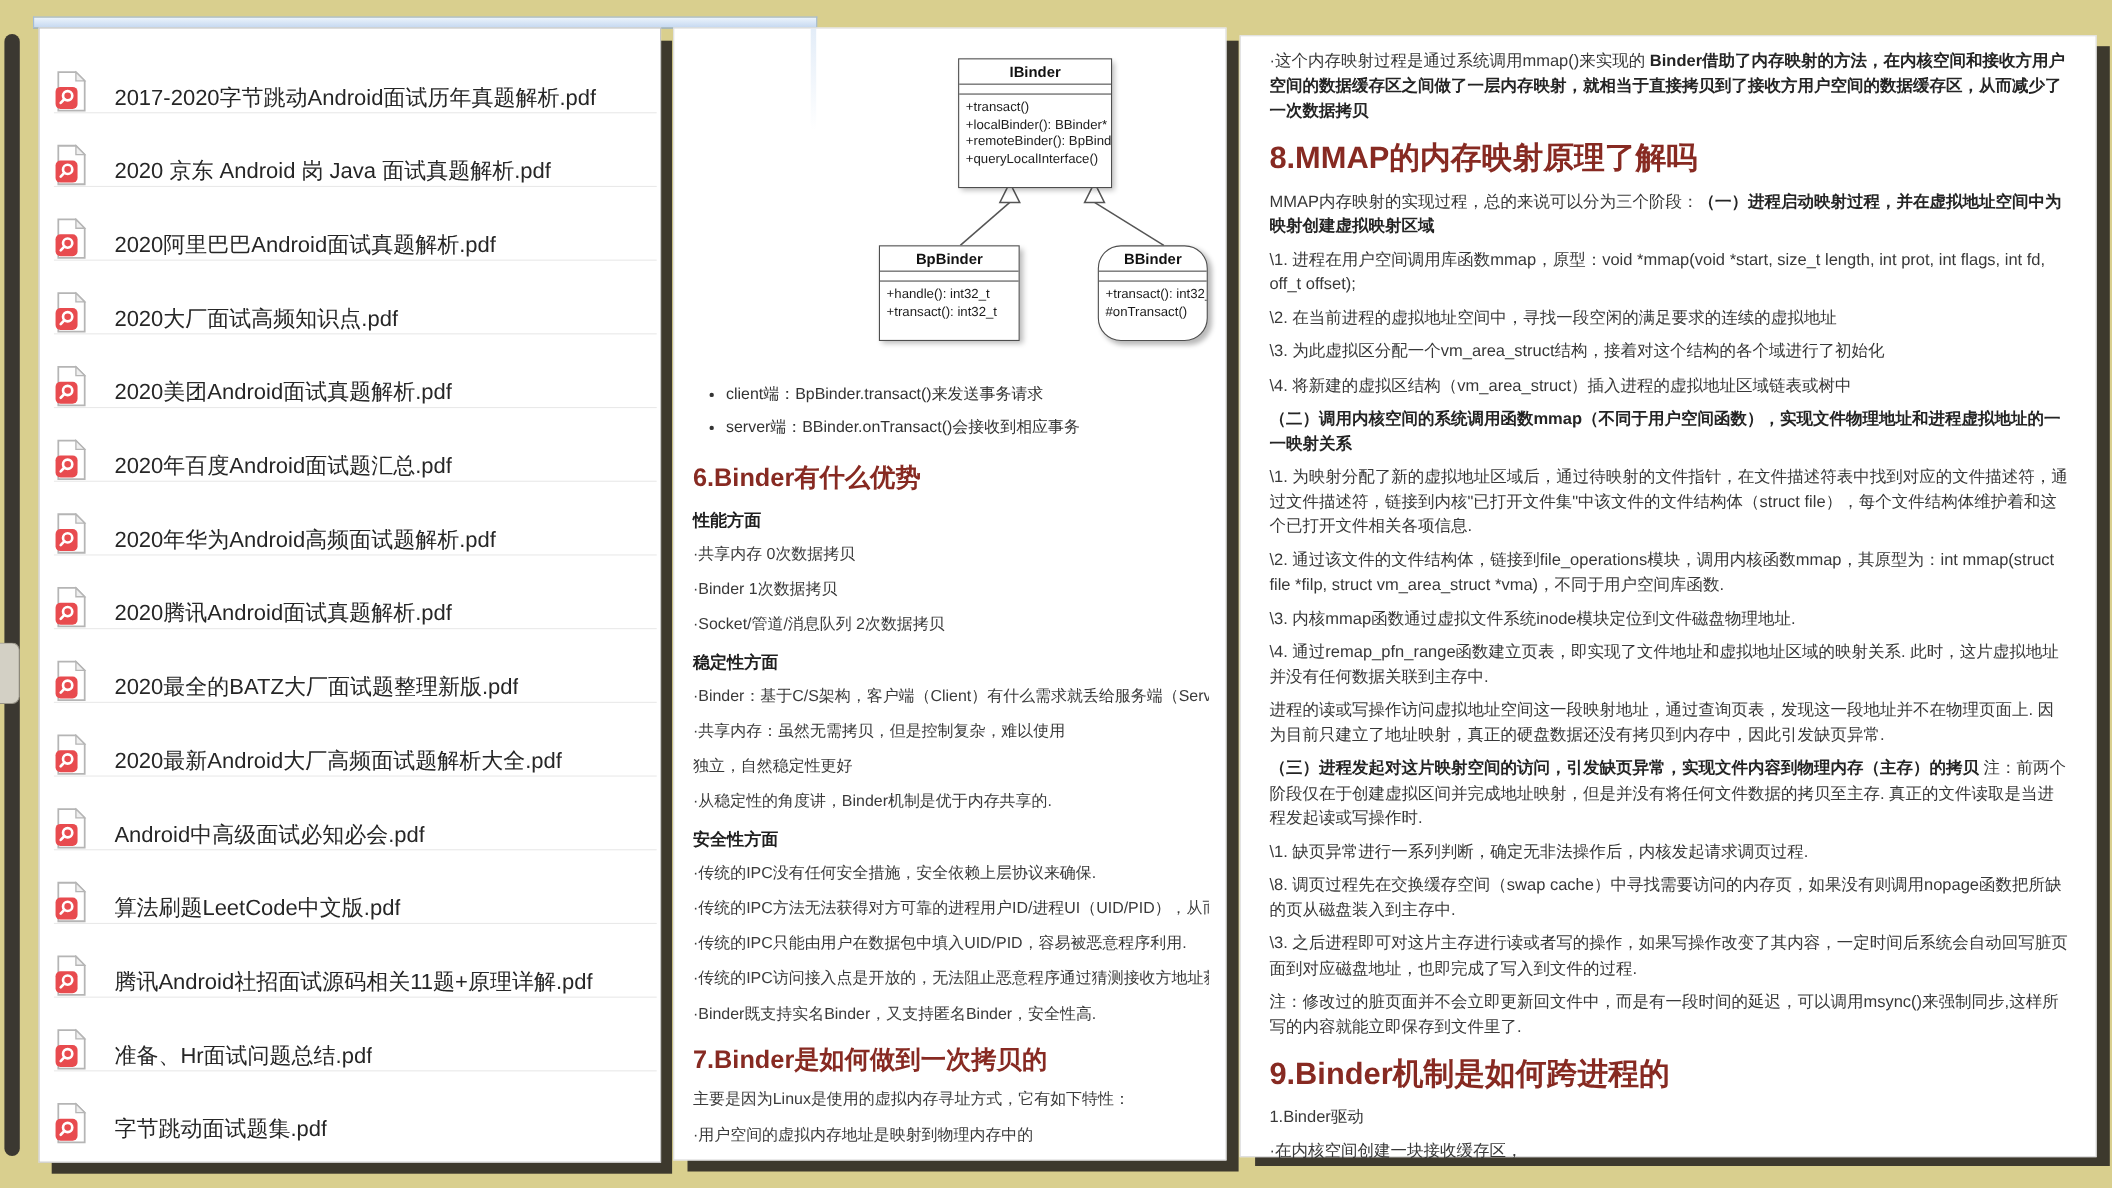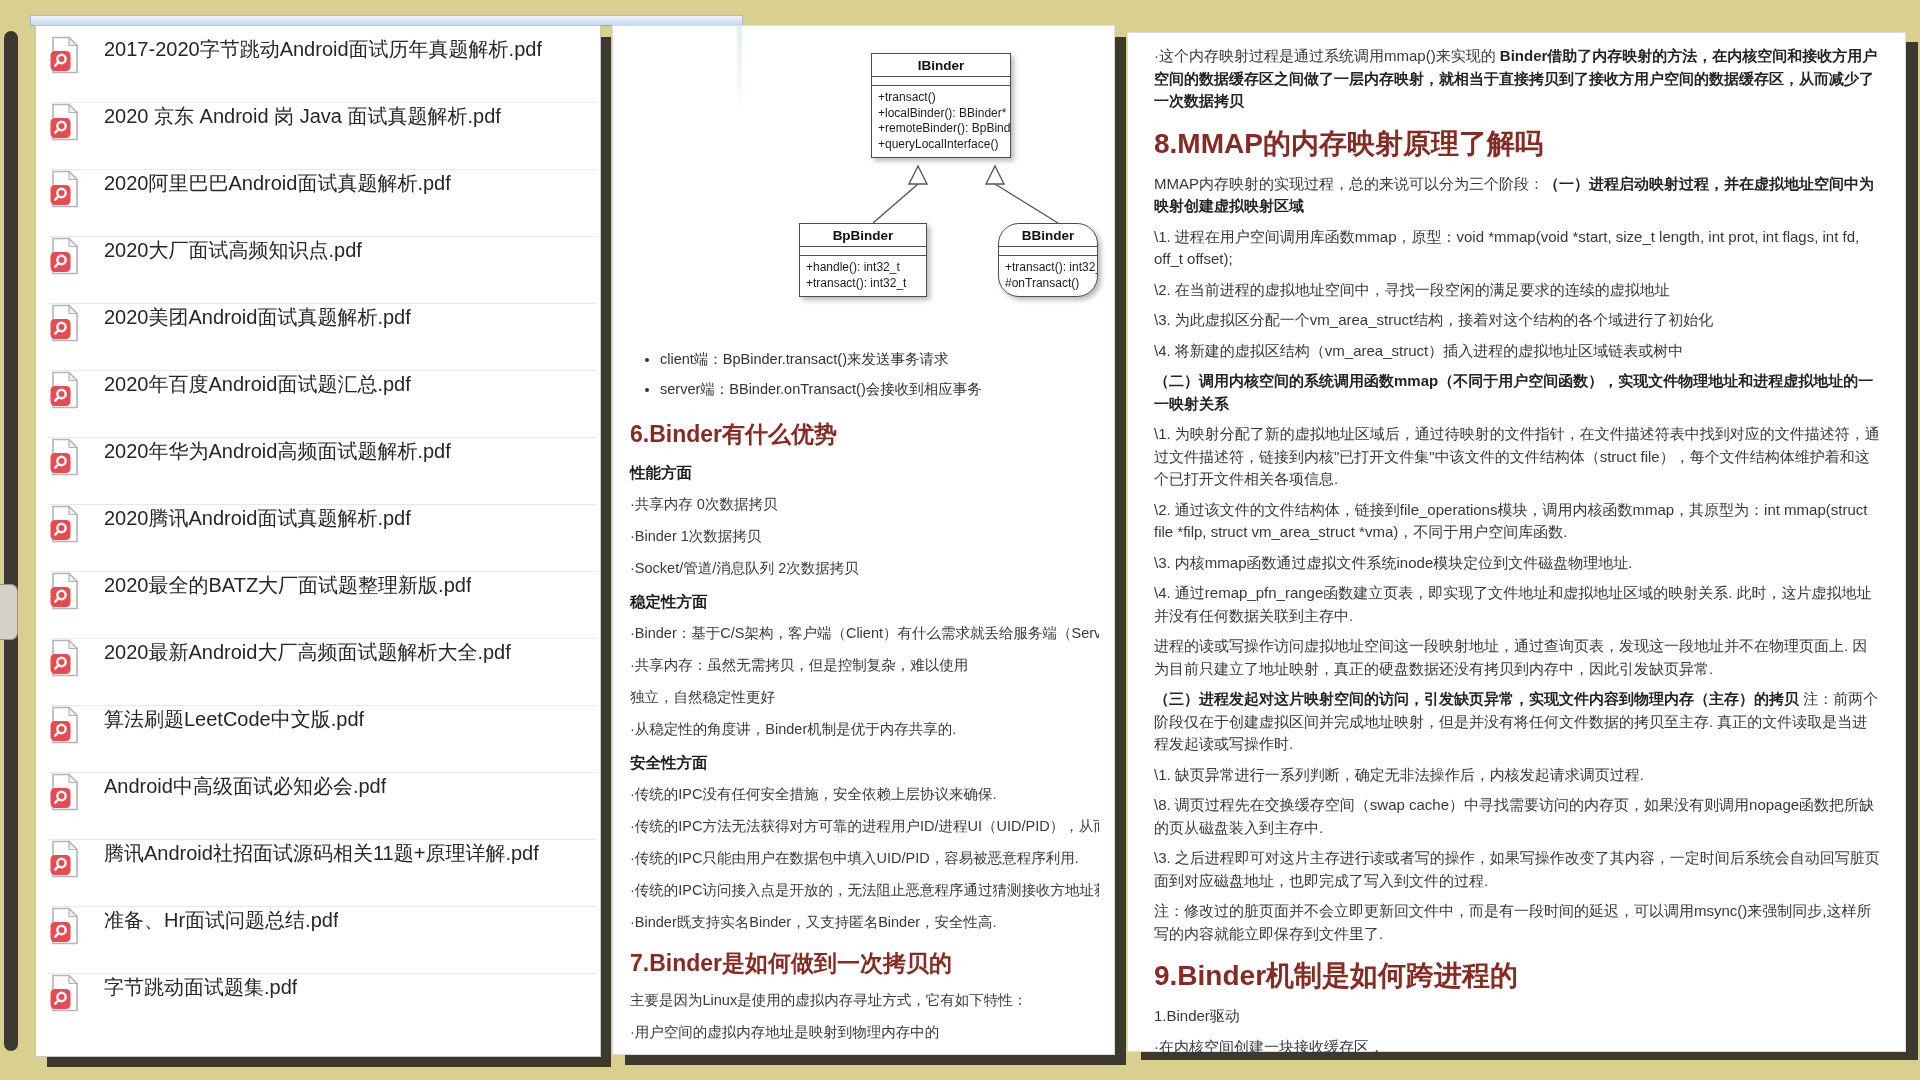--- a/index.html
+++ b/index.html
@@ -12,21 +12,21 @@
   .blue-strip{position:absolute;left:30px;top:15px;width:713px;height:11px;background:linear-gradient(#ecf4fc,#c5d8f0);border:1px solid #a3bcd9;border-bottom-color:#8aa6c8;box-sizing:border-box;}
   .blue-edge{position:absolute;left:737px;top:26px;width:5px;height:92px;background:linear-gradient(#dce8f6,rgba(220,232,246,0));z-index:6;opacity:.8;}
 
   .panel{position:absolute;background:#fff;box-sizing:border-box;}
   .file-panel{left:35px;top:25px;width:566px;height:1032px;border:1px solid #c6c6c6;box-shadow:11px 11px 0 -1px rgba(48,45,37,.92);}
   .mid-panel{left:612px;top:25px;width:503px;height:1030px;border:1px solid #dcdcdc;box-shadow:12px 11px 0 -1px rgba(48,45,37,.92);}
   .right-panel{left:1127px;top:32px;width:779px;height:1020px;border:1px solid #dcdcdc;box-shadow:13px 9px 0 -1px rgba(48,45,37,.92);}
 
   
   .file-list{padding-top:10px;}
-  .file-row{height:66px;display:flex;align-items:flex-start;gap:24px;margin-left:13px;margin-right:3px;border-bottom:1px solid #e9e9e9;}
+  .file-row{height:66px;display:flex;align-items:flex-end;gap:24px;margin-left:13px;margin-right:3px;border-bottom:1px solid #e9e9e9;}
   .file-row:last-child{border-bottom:none;}
   .file-name{font-size:20px;color:#262626;white-space:nowrap;overflow:hidden;}
   .pdficon{flex:0 0 31px;width:31px;height:38px;}
 
   
   .doc{color:#3a3a3a;}
   .doc .h2{font-size:23px;font-weight:bold;color:#872a22;margin:15px 0 11px;white-space:nowrap;overflow:hidden;}
   .doc .h4{font-size:15.5px;font-weight:bold;color:#1f1f1f;margin:13px 0 10px;}
   .doc .p{font-size:14.5px;line-height:21px;margin:0 0 11px;}
   .doc .p b{color:#242424;}
@@ -38,21 +38,21 @@
   
   .right-inner{height:100%;overflow:hidden;padding:12px 24px 0 26px;}
   .right-inner .p{font-size:15px;line-height:22.5px;margin:0 0 8px;white-space:normal;color:#383838;}
   .right-inner .h2{font-size:28px;margin:12px 0 10px;}
 
   
   .uml-wrap{position:relative;height:318px;}
   .uml-box{position:absolute;background:#fff;border:1.4px solid #4e4e4e;box-shadow:3px 3px 5px rgba(0,0,0,.28);box-sizing:border-box;}
   .uml-title{text-align:center;font-weight:bold;font-size:13.5px;color:#111;padding:4px 0 3px;border-bottom:1.4px solid #4e4e4e;}
   .uml-attrs{height:8px;border-bottom:1.4px solid #4e4e4e;}
-  .uml-methods{padding:4px 6px 5px;font-size:12px;line-height:15.5px;color:#1c1c1c;white-space:nowrap;overflow:hidden;}
+  .uml-methods{padding:4px 6px 18px;font-size:12px;line-height:15.5px;color:#1c1c1c;white-space:nowrap;overflow:hidden;}
   .uml-svg{position:absolute;left:0;top:0;}
 </style>
 </head>
 <body>
 
 <div class="stage">
   <div class="frame-left"></div>
   <div class="edge-tab"></div>
   <div class="blue-strip"></div>
   <div class="blue-edge"></div>
@@ -160,31 +160,31 @@
           <span class="file-name">2020最新Android大厂高频面试题解析大全.pdf</span>
         </div>
         <div class="file-row">
           <svg viewBox="0 0 31 38" class="pdficon">
             <path d="M4 1.5 H20 L28 9.5 V36.5 H4 Z" fill="#ffffff" stroke="#b5b5b5" stroke-width="1.6"></path>
             <path d="M20 1.5 V9.5 H28 Z" fill="#f0f0f0" stroke="#b5b5b5" stroke-width="1.2"></path>
             <rect x="1.5" y="15" width="20" height="20" rx="4.5" fill="#e84b4f"></rect>
             <circle cx="12.5" cy="23" r="4.2" fill="none" stroke="#ffffff" stroke-width="2.4"></circle>
             <path d="M9.6 26 L6.2 29.6" stroke="#ffffff" stroke-width="2.4" stroke-linecap="round"></path>
           </svg>
+          <span class="file-name">Android中高级面试必知必会.pdf</span>
+        </div>
+        <div class="file-row">
+          <svg viewBox="0 0 31 38" class="pdficon">
+            <path d="M4 1.5 H20 L28 9.5 V36.5 H4 Z" fill="#ffffff" stroke="#b5b5b5" stroke-width="1.6"></path>
+            <path d="M20 1.5 V9.5 H28 Z" fill="#f0f0f0" stroke="#b5b5b5" stroke-width="1.2"></path>
+            <rect x="1.5" y="15" width="20" height="20" rx="4.5" fill="#e84b4f"></rect>
+            <circle cx="12.5" cy="23" r="4.2" fill="none" stroke="#ffffff" stroke-width="2.4"></circle>
+            <path d="M9.6 26 L6.2 29.6" stroke="#ffffff" stroke-width="2.4" stroke-linecap="round"></path>
+          </svg>
           <span class="file-name">算法刷题LeetCode中文版.pdf</span>
-        </div>
-        <div class="file-row">
-          <svg viewBox="0 0 31 38" class="pdficon">
-            <path d="M4 1.5 H20 L28 9.5 V36.5 H4 Z" fill="#ffffff" stroke="#b5b5b5" stroke-width="1.6"></path>
-            <path d="M20 1.5 V9.5 H28 Z" fill="#f0f0f0" stroke="#b5b5b5" stroke-width="1.2"></path>
-            <rect x="1.5" y="15" width="20" height="20" rx="4.5" fill="#e84b4f"></rect>
-            <circle cx="12.5" cy="23" r="4.2" fill="none" stroke="#ffffff" stroke-width="2.4"></circle>
-            <path d="M9.6 26 L6.2 29.6" stroke="#ffffff" stroke-width="2.4" stroke-linecap="round"></path>
-          </svg>
-          <span class="file-name">Android中高级面试必知必会.pdf</span>
         </div>
         <div class="file-row">
           <svg viewBox="0 0 31 38" class="pdficon">
             <path d="M4 1.5 H20 L28 9.5 V36.5 H4 Z" fill="#ffffff" stroke="#b5b5b5" stroke-width="1.6"></path>
             <path d="M20 1.5 V9.5 H28 Z" fill="#f0f0f0" stroke="#b5b5b5" stroke-width="1.2"></path>
             <rect x="1.5" y="15" width="20" height="20" rx="4.5" fill="#e84b4f"></rect>
             <circle cx="12.5" cy="23" r="4.2" fill="none" stroke="#ffffff" stroke-width="2.4"></circle>
             <path d="M9.6 26 L6.2 29.6" stroke="#ffffff" stroke-width="2.4" stroke-linecap="round"></path>
           </svg>
           <span class="file-name">腾讯Android社招面试源码相关11题+原理详解.pdf</span>

